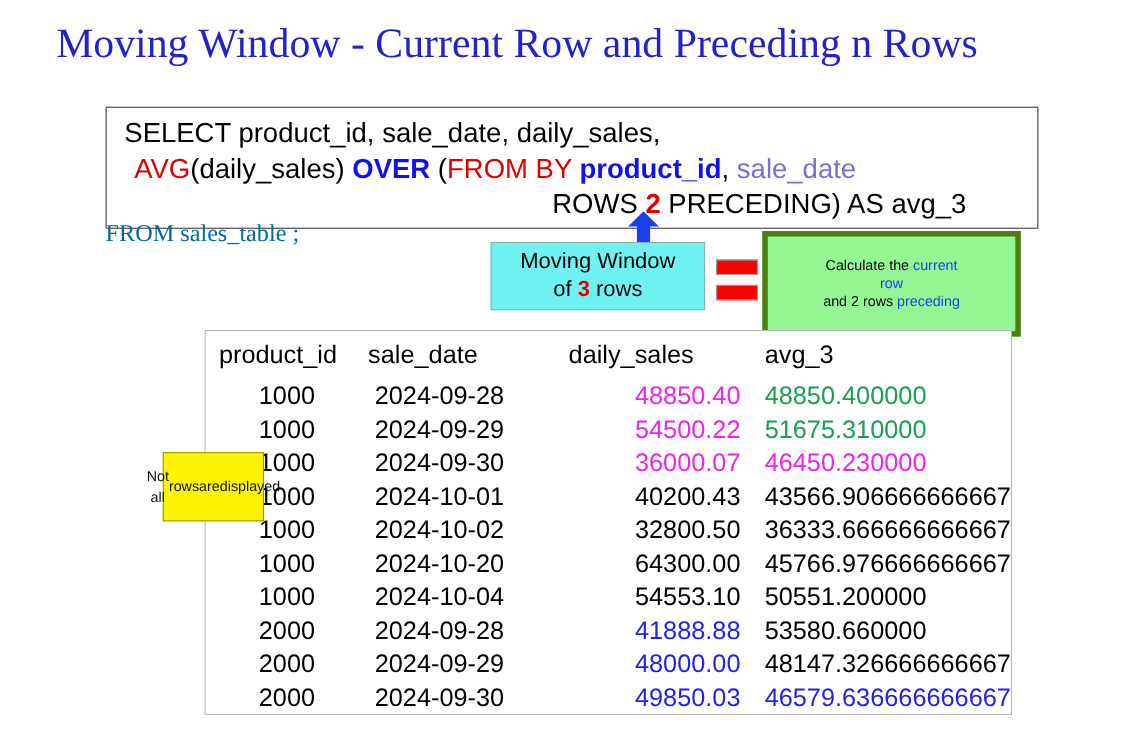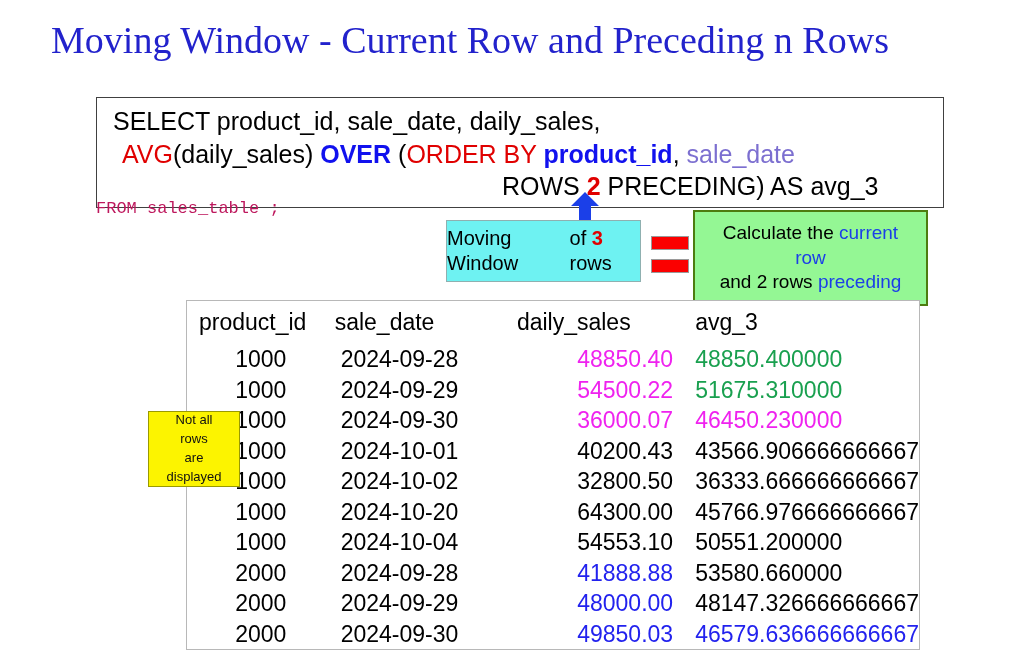--- a/index.html
+++ b/index.html
@@ -57,24 +57,24 @@
   .kw-red    { color: #e00000; }
   .kw-blue   { color: #1111ee; font-weight: bold; }
   .kw-purple { color: #7c6fd0; }
   .num-red   { color: #e00000; font-weight: bold; }
 
   
   #sql-line-4 {
     position: absolute;
     left: 96px;
     top: 199px;
-    font-size: 17px;
-    color: #be185d;
-    white-space: nowrap;
-    font-family: Liberation Mono, monospace;
+    font-size: 22px;
+    color: #0369a1;
+    white-space: nowrap;
+    font-family: Liberation Serif, serif;
   }
 
   
   #up-arrow {
     position: absolute;
     left: 570px;
     top: 192px;
     width: 30px;
     height: 32px;
   }
@@ -83,22 +83,23 @@
   #moving-window-box {
     position: absolute;
     left: 446px;
     top: 220px;
     width: 195px;
     height: 62px;
     background: #6ef2f2;
     border: 1px solid #8fb0b0;
     box-sizing: border-box;
     display: flex;
-    flex-direction: row;
+    flex-direction: column;
     align-items: center;
+    justify-content: center;
     font-size: 20px;
     color: #000000;
     line-height: 1.25;
   }
 
   
   #equals-sign {
     position: absolute;
     left: 651px;
     top: 236px;
@@ -118,27 +119,27 @@
   #equals-sign .bar.bottom { top: 23px; }
 
   
   #calculate-box {
     position: absolute;
     left: 693px;
     top: 210px;
     width: 235px;
     height: 96px;
     background: #94f794;
-    border: 2px solid #4d7c0f;
+    border: 5px solid #4d7c0f;
     box-sizing: border-box;
     display: flex;
     flex-direction: column;
     align-items: center;
     justify-content: center;
-    font-size: 19px;
+    font-size: 13px;
     color: #000000;
     line-height: 1.3;
     text-align: center;
   }
   .hl-blue { color: #1b3fe8; }
 
   
   #results-box {
     position: absolute;
     left: 186px;
@@ -183,42 +184,42 @@
   .c-magenta { color: #ef22ef; }
   .c-green   { color: #19a04f; }
   .c-blue    { color: #2222ee; }
 
   
   #note-box {
     position: absolute;
     left: 148px;
     top: 411px;
     width: 92px;
-    height: 76px;
+    height: 63px;
     background: #fcf400;
     border: 1px solid #9a9a00;
     box-sizing: border-box;
     display: flex;
-    flex-direction: column;
+    flex-direction: row;
     align-items: center;
     justify-content: center;
     font-size: 13px;
     color: #111111;
     line-height: 1.45;
     text-align: center;
   }
 </style>
 </head>
 <body>
 
 <div id="slide-title">Moving Window - Current Row and Preceding n Rows</div>
 
 <div id="sql-box">
   <div class="sql-line" id="sql-line-1">SELECT product_id, sale_date, daily_sales,</div>
-  <div class="sql-line" id="sql-line-2"><span class="kw-red">AVG</span><span>(daily_sales) </span><span class="kw-blue">OVER</span><span> (</span><span class="kw-red">ORDER BY</span><span> </span><span class="kw-blue">product_id</span><span>, </span><span class="kw-purple">sale_date</span></div>
+  <div class="sql-line" id="sql-line-2"><span class="kw-red">AVG</span><span>(daily_sales) </span><span class="kw-blue">OVER</span><span> (</span><span class="kw-red">FROM BY</span><span> </span><span class="kw-blue">product_id</span><span>, </span><span class="kw-purple">sale_date</span></div>
   <div class="sql-line" id="sql-line-3"><span>ROWS </span><span class="num-red">2</span><span> PRECEDING) AS avg_3</span></div>
 </div>
 <div id="sql-line-4">FROM  sales_table ;</div>
 
 <div id="up-arrow">
   <svg width="30" height="32" viewBox="0 0 30 32" xmlns="http://www.w3.org/2000/svg">
     <polygon points="15,0 29,14 21,14 21,32 9,32 9,14 1,14" fill="#1b3fe8"></polygon>
   </svg>
 </div>
 

